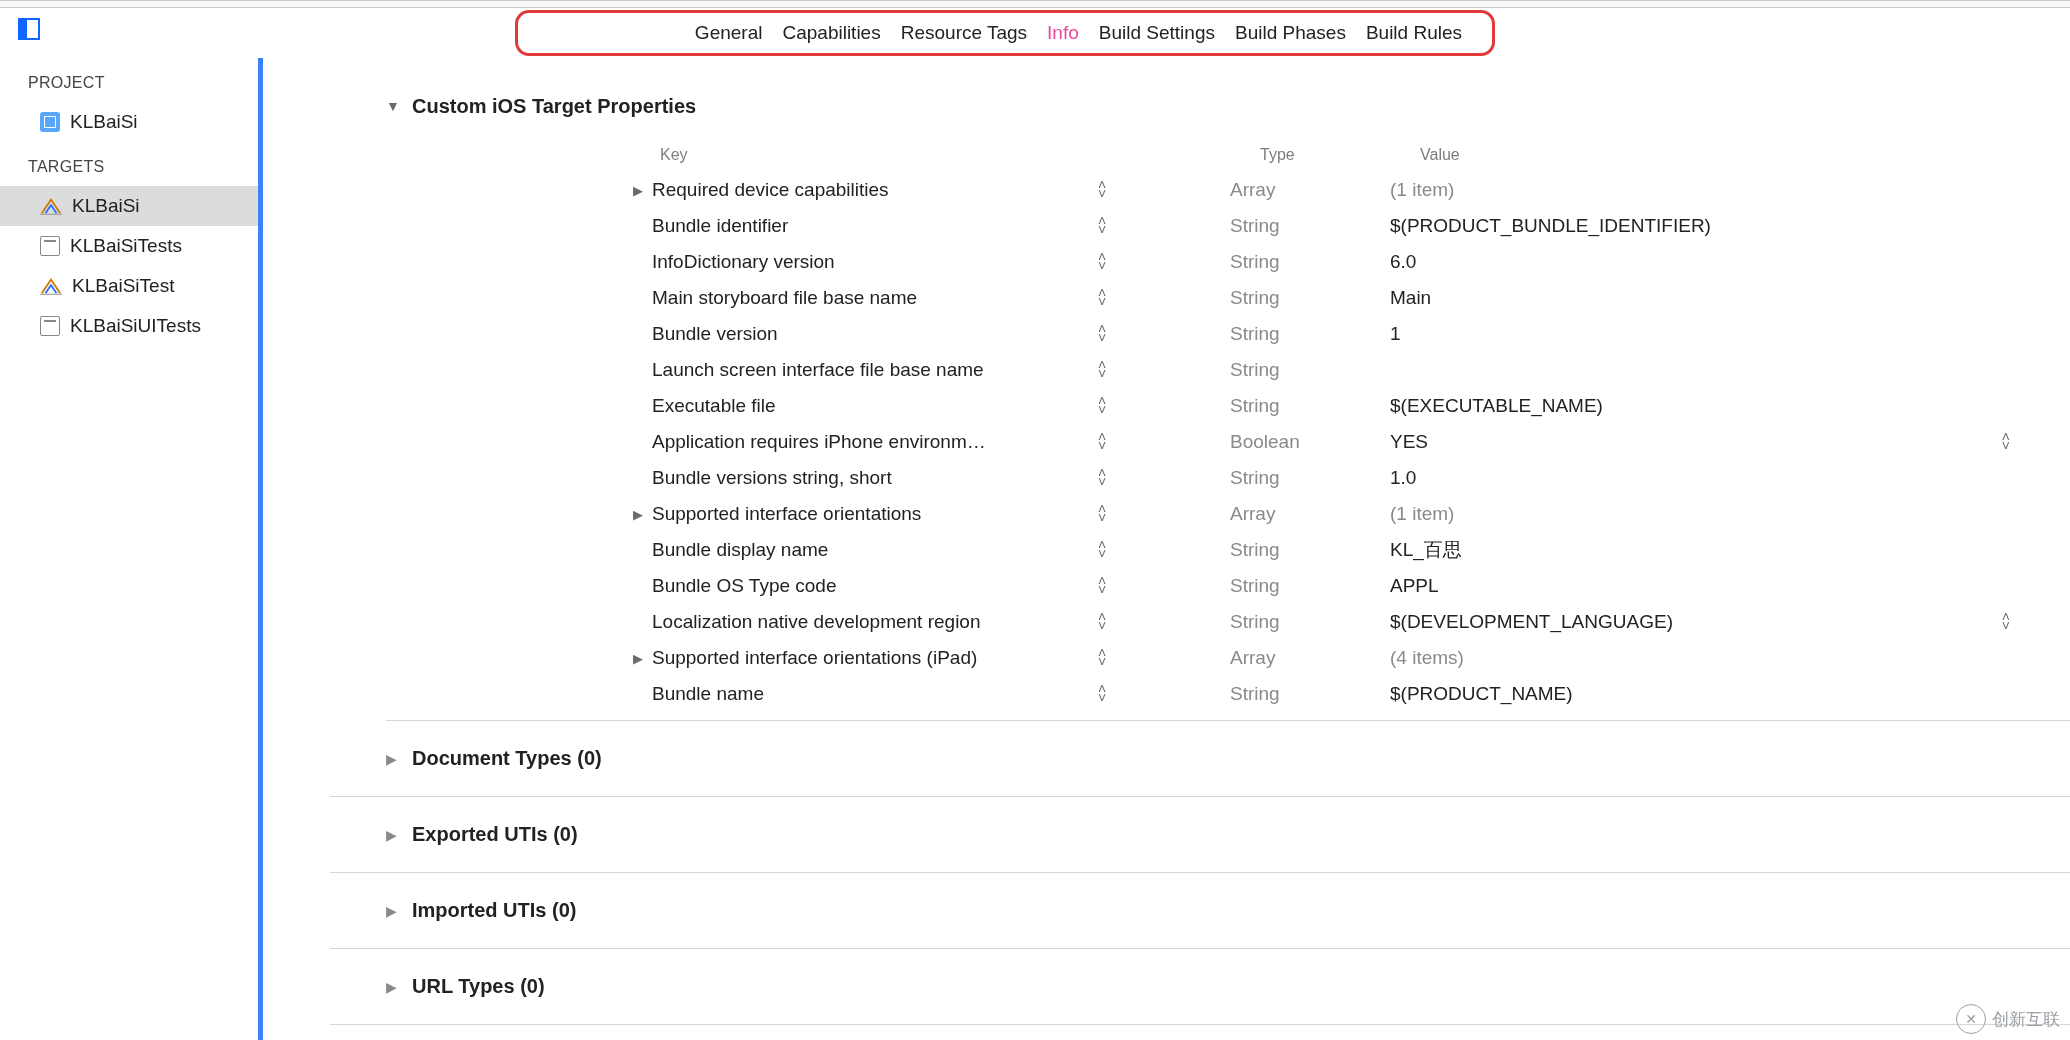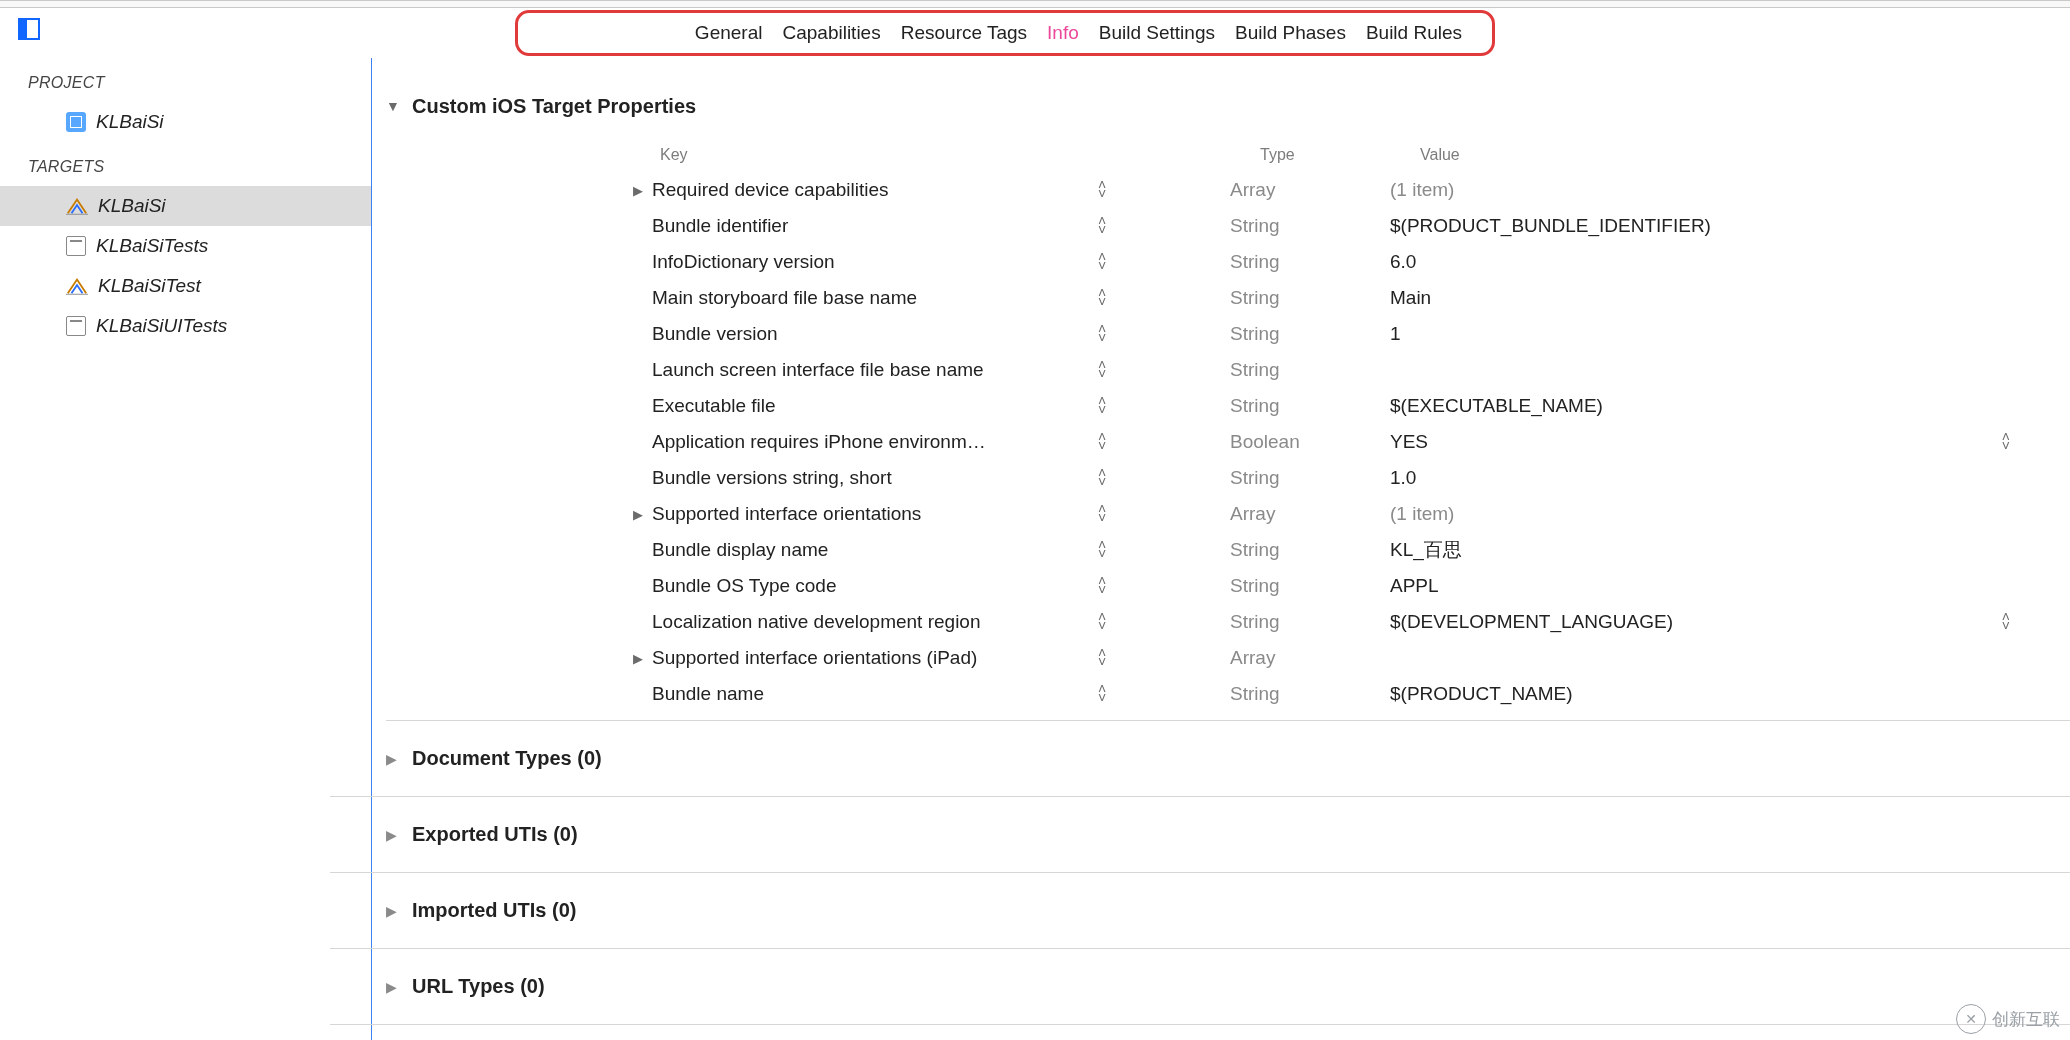--- a/index.html
+++ b/index.html
@@ -10,23 +10,23 @@
   .tabbar-wrap { position: absolute; top: 0; left: 0; right: 0; height: 8px; border-top:1px solid #c9c9c9; border-bottom:1px solid #c9c9c9; background: #f8f8f8;}
   .tabbar { position: absolute; top: 10px; left: 515px; right: 575px; height: 46px; border: 3px solid #e03a3a; border-radius: 14px; display: flex; align-items: center; justify-content: flex-end; padding: 0 20px; }
   .tabbar .tab { font-size: 19px; color: #222; cursor: default; padding: 4px 10px; }
   .tabbar .tab.active { color: #ec4899; }
 
   .panel-icon { position:absolute; top:18px; left:18px; width:22px; height:22px; }
   .panel-icon .outer{ width:22px; height:22px; border:2px solid #1166ff; display:block;}
   .panel-icon .inner{ position:absolute; top:2px; left:2px; width:7px; height:18px; background:#1166ff;}
 
   
-  .sidebar { position: absolute; top: 58px; left: 0; width: 372px; bottom: 0; border-right: 1px solid #3b82f6; font-size: 18px; font-style: italic; }
+  .sidebar { position: absolute; top: 58px; left: 0; width: 263px; bottom: 0; border-right: 5px solid #3b82f6; font-size: 18px; }
   .sidebar .section { font-size: 16px; color: #444; padding: 16px 0 10px 28px; font-weight: 400; letter-spacing: .3px;}
-  .sidebar .row { display: flex; align-items: center; gap: 10px; height: 40px; padding-left: 66px; cursor: default;}
+  .sidebar .row { display: flex; align-items: center; gap: 10px; height: 40px; padding-left: 40px; cursor: default;}
   .sidebar .row.selected { background: #dcdcdc; }
   .sidebar .row .lbl { font-size: 19px; color: #222; }
   .ic-proj { width:20px; height:20px; background:#58a7ff; border-radius:3px; position:relative;}
   .ic-proj:after{content:""; position:absolute; inset:4px; border:1px solid #fff;}
   .ic-target { width:22px; height:20px; position:relative;}
   .ic-target svg{width:22px;height:20px;}
   .ic-test { width:20px; height:20px; border:1.5px solid #888; border-radius:2px; position:relative;}
   .ic-test:before{content:"";position:absolute; left:3px; right:3px; top:3px; height:1.5px; background:#888;}
 
   
@@ -313,20 +313,23 @@
           <div class="prow">
             <div class="keycell">
               <span class="disc">▶</span>
               <span class="keyname">Supported interface orientations (iPad)</span>
               <span class="stepper">
                 <span>˄</span>
                 <span>˅</span>
               </span>
             </div>
             <div class="typecell">Array</div>
+            <div class="valcell">
+              <span class="dim">(4 items)</span>
+            </div>
           </div>
           <div class="prow">
             <div class="keycell">
               <span class="disc"></span>
               <span class="keyname">Bundle name</span>
               <span class="stepper">
                 <span>˄</span>
                 <span>˅</span>
               </span>
             </div>

